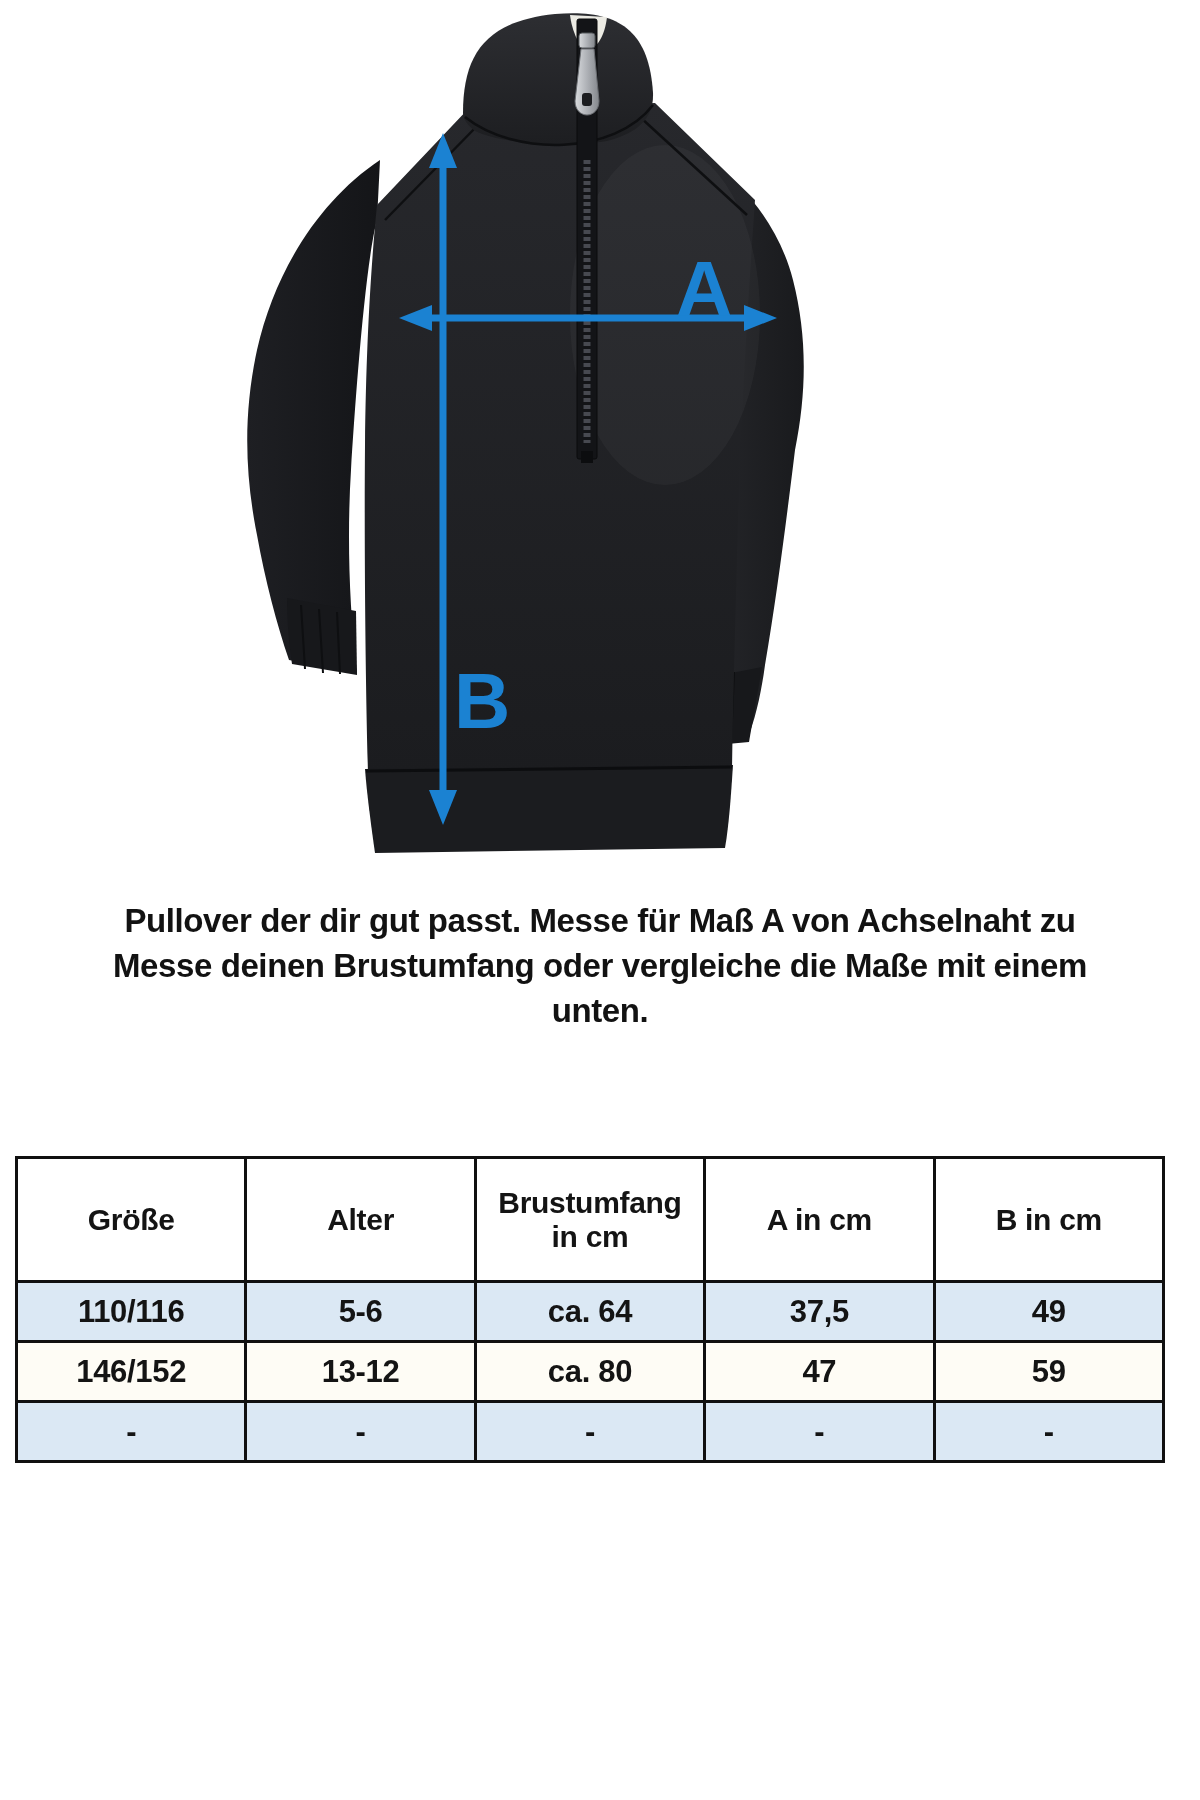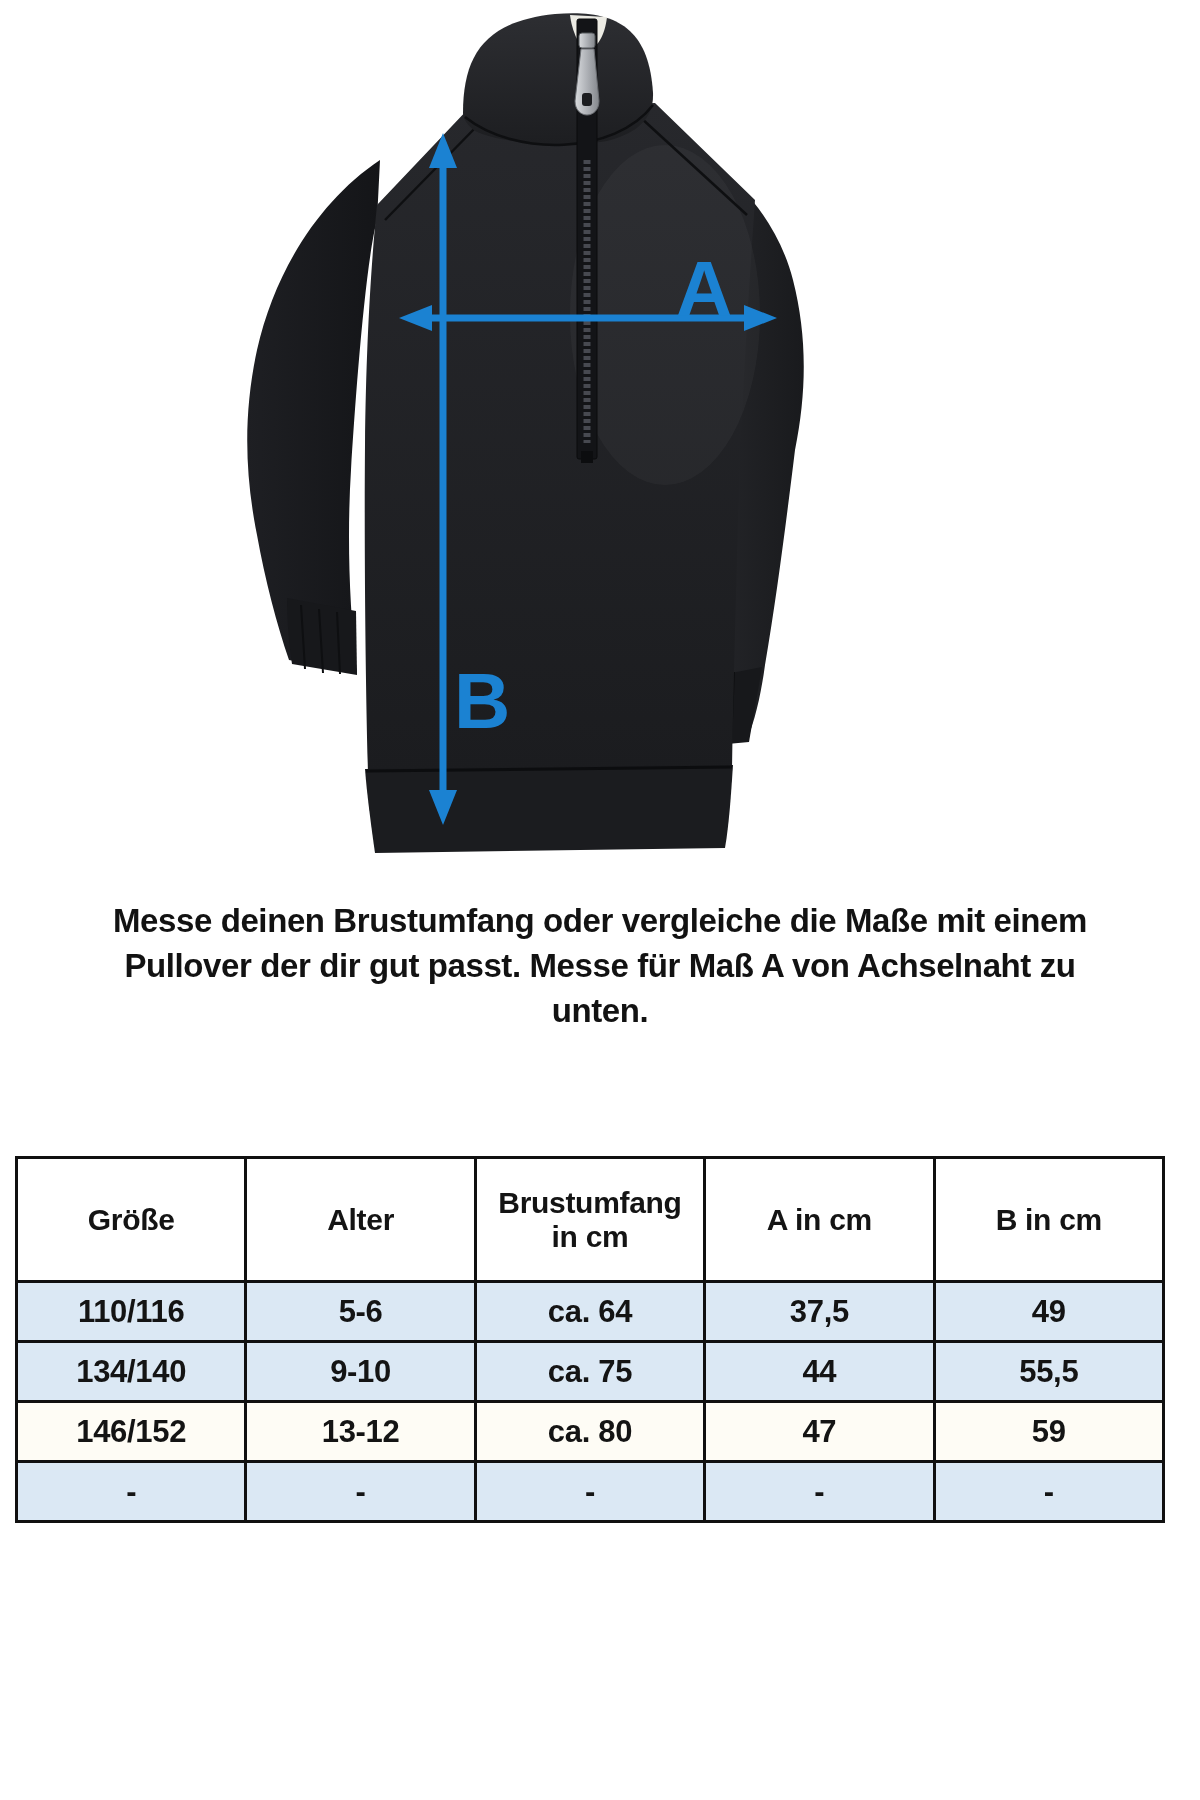--- a/index.html
+++ b/index.html
@@ -100,22 +100,22 @@
     <line x1="192" y1="313" x2="514" y2="313" stroke="#1b82d2" stroke-width="7"></line>
     <polygon points="164,313 197,300 197,326"></polygon>
     <polygon points="542,313 509,300 509,326"></polygon>
   </g>
   <text x="441" y="311" font-size="78" font-weight="bold" fill="#1b82d2" font-family="Liberation Sans, sans-serif">A</text>
   <text x="219" y="723" font-size="78" font-weight="bold" fill="#1b82d2" font-family="Liberation Sans, sans-serif">B</text>
 </svg>
 </div>
 
 <div class="instructions">
+  <div>Pullover der dir gut passt. Messe für Maß A von Achselnaht zu</div>
   <div>Messe deinen Brustumfang oder vergleiche die Maße mit einem</div>
-  <div>Pullover der dir gut passt. Messe für Maß A von Achselnaht zu</div>
   <div>unten.</div>
 </div>
 
 <table class="size-table">
   <colgroup>
     <col style="width:20%">
       <col style="width:20%">
       <col style="width:20%">
       <col style="width:20%">
       <col style="width:20%">
@@ -130,27 +130,20 @@
     </tr>
   </thead>
   <tbody>
     <tr class="row-alt">
       <td>110/116</td>
       <td>5-6</td>
       <td>ca. 64</td>
       <td>37,5</td>
       <td>49</td>
     </tr>
-    <tr class="row-alt">
-      <td>134/140</td>
-      <td>9-10</td>
-      <td>ca. 75</td>
-      <td>44</td>
-      <td>55,5</td>
-    </tr>
     <tr class="row-plain">
       <td>146/152</td>
       <td>13-12</td>
       <td>ca. 80</td>
       <td>47</td>
       <td>59</td>
     </tr>
     <tr class="row-alt">
       <td>-</td>
       <td>-</td>

